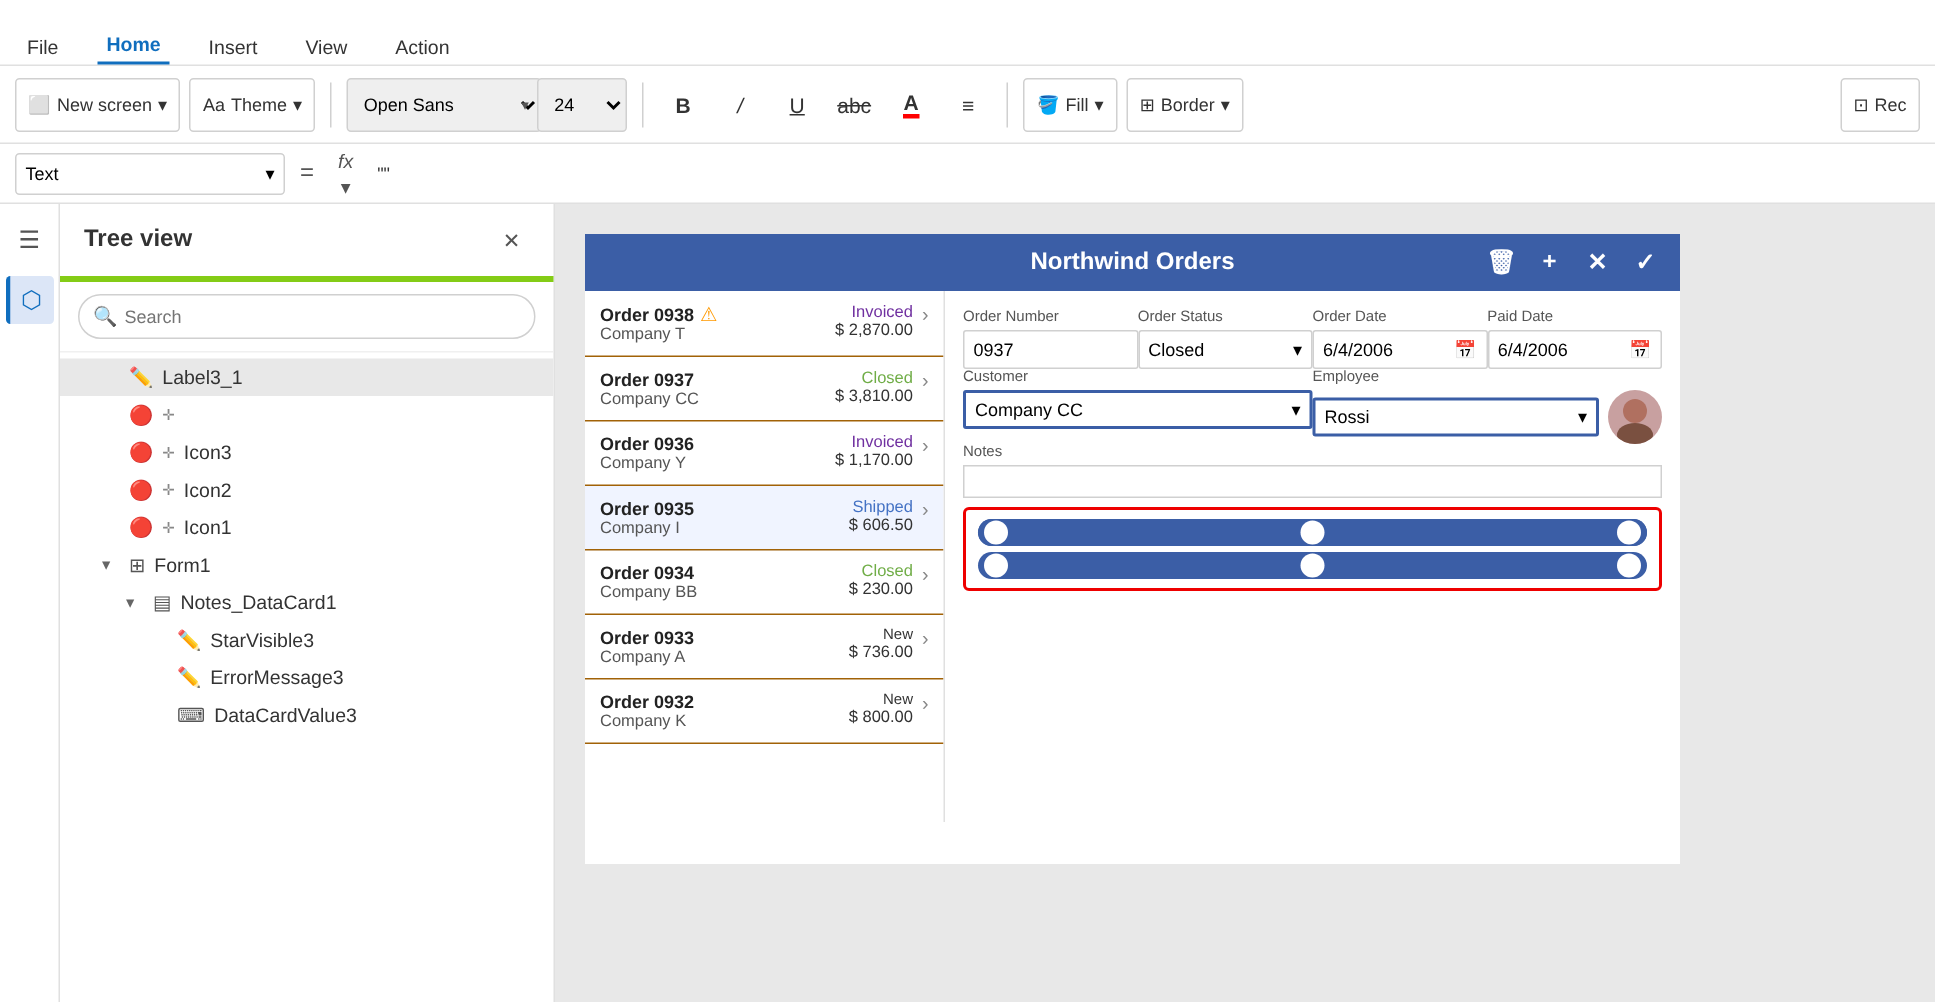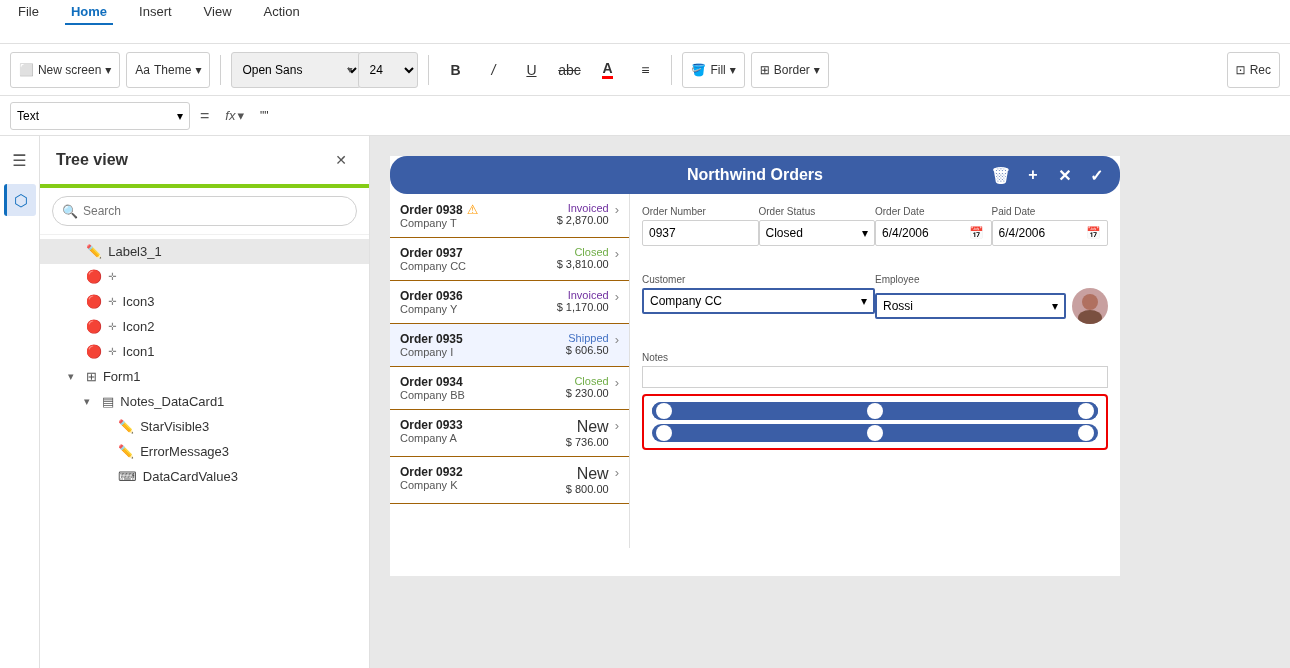--- a/index.html
+++ b/index.html
@@ -4,21 +4,21 @@
   <style>
     * { box-sizing: border-box; margin: 0; padding: 0; font-family: 'Segoe UI', Arial, sans-serif; }
     body { background: #f3f2f1; width: 1290px; height: 668px; overflow: hidden; font-size: 13px; }
 
     
     .menu-bar {
       background: white;
       border-bottom: 1px solid #e0e0e0;
       height: 44px;
       display: flex;
-      align-items: flex-start;
+      align-items: flex-end;
       padding: 0 12px;
       gap: 20px;
     }
     .menu-item {
       font-size: 13px;
       color: #333;
       cursor: pointer;
       padding: 4px 6px;
     }
     .menu-item.active {
@@ -126,20 +126,21 @@
     .fx-btn {
       display: flex;
       align-items: center;
       gap: 2px;
       font-size: 13px;
       color: #555;
       cursor: pointer;
       padding: 2px 6px;
       border: none;
       background: none;
+      flex-direction: column;
     }
     .formula-input {
       flex: 1;
       height: 28px;
       border: none;
       font-size: 12px;
       color: #333;
       padding: 0 4px;
     }
 
@@ -282,21 +283,20 @@
       background: #3b5ea6;
       color: white;
       text-align: left;
       padding: 10px;
       font-size: 16px;
       font-weight: 600;
       display: flex;
       align-items: center;
       justify-content: center;
       position: relative;
-      border-radius: 17px;
     }
     .order-header-actions {
       position: absolute;
       right: 10px;
       display: flex;
       gap: 6px;
     }
     .header-action-btn {
       color: white;
       font-size: 16px;
@@ -325,31 +325,31 @@
       font-weight: 600;
       color: #222;
     }
     .order-company {
       font-size: 11px;
       color: #555;
     }
     .order-status-invoiced { color: #7030a0; font-size: 11px; font-weight: 400; }
     .order-status-closed { color: #70ad47; font-size: 11px; font-weight: 500; }
     .order-status-shipped { color: #4472c4; font-size: 11px; font-weight: 500; }
-    .order-status-new { color: #333; font-size: 16px; }
+    .order-status-new { color: #333; font-size: 10px; }
     .order-amount { font-size: 11px; color: #333; text-align: right; }
     .order-chevron { color: #888; font-size: 13px; margin-left: 6px; }
     .warning-icon { color: #f90; font-size: 13px; margin-left: 4px; }
 
     
     .detail-panel {
       flex: 1;
       padding: 12px;
     }
-    .detail-row { display: flex; margin-bottom: 28px; }
+    .detail-row { display: flex; margin-bottom: 0; }
     .detail-field { display: flex; flex-direction: column; flex: 1; }
     .detail-label { font-size: 10px; color: #555; margin-bottom: 3px; }
     .detail-input {
       border: 1px solid #d0d0d0;
       border-radius: 2px;
       padding: 3px 6px;
       font-size: 12px;
       height: 26px;
       display: flex;
       align-items: center;

